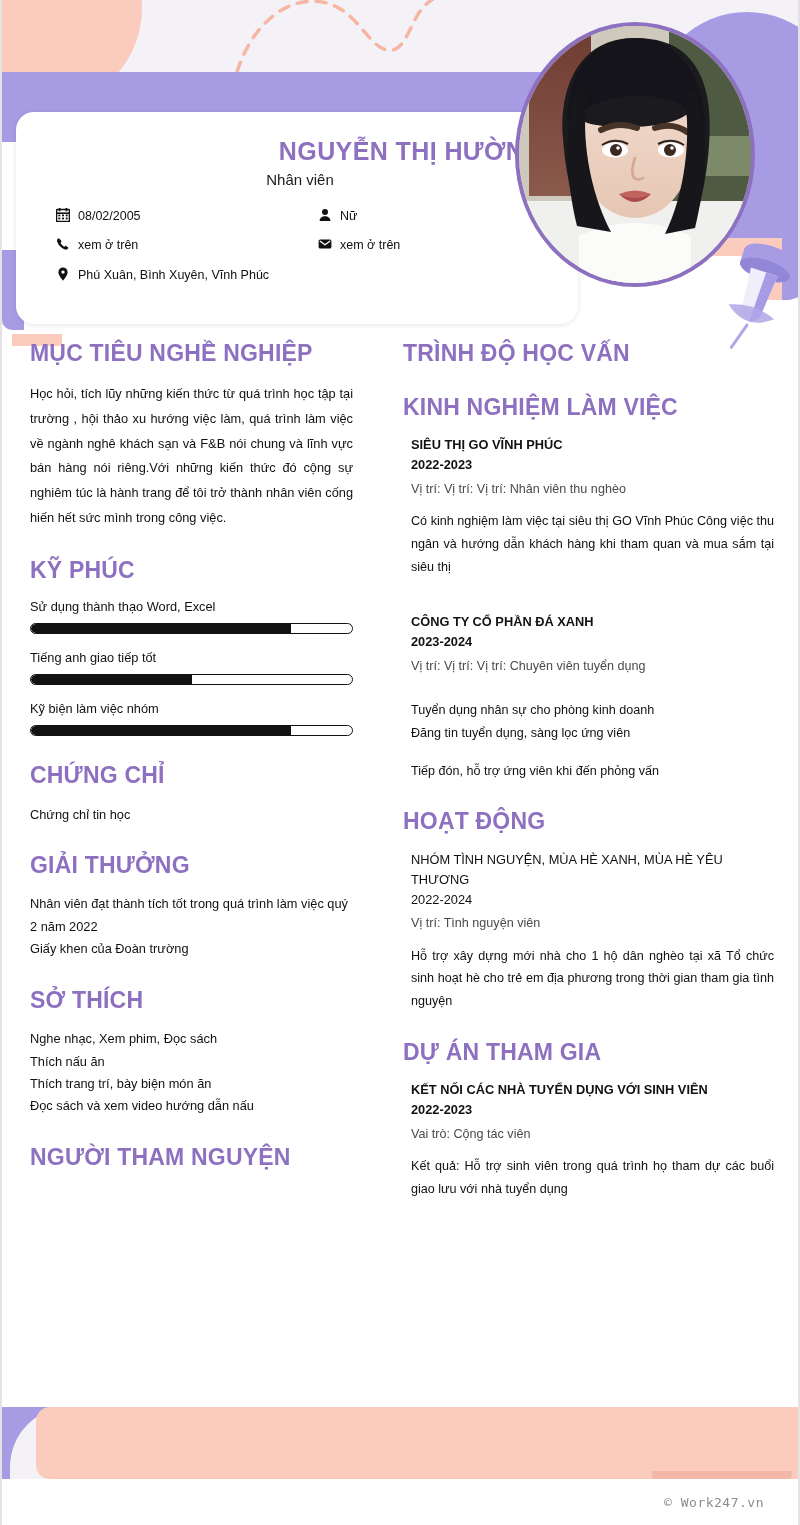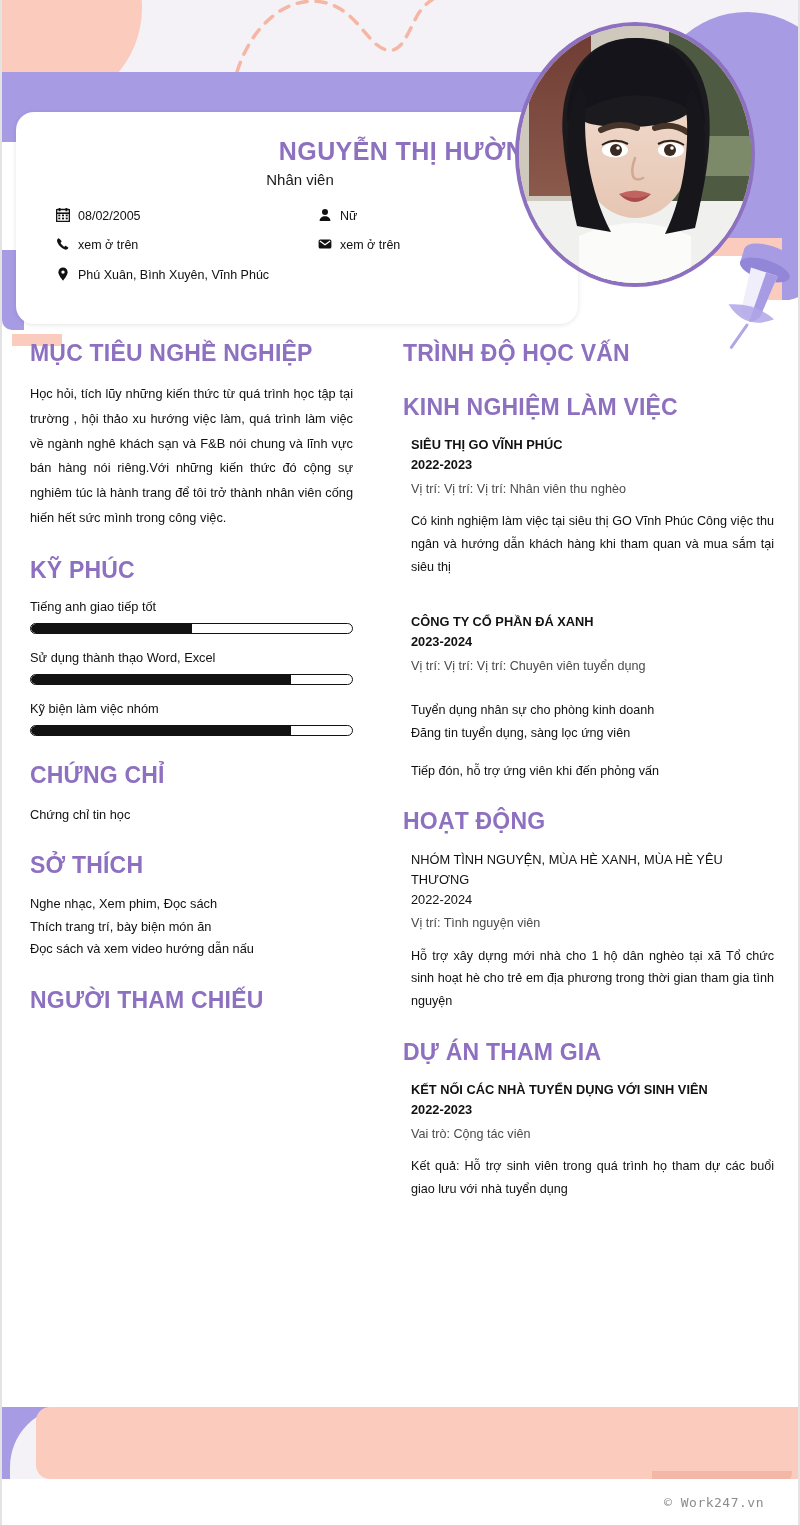--- a/index.html
+++ b/index.html
@@ -454,56 +454,62 @@
 
       <div class="block">
         <h2 class="sec">MỤC TIÊU NGHỀ NGHIỆP</h2>
         <p class="para">Học hỏi, tích lũy những kiến thức từ quá trình học tập tại trường , hội thảo xu hướng việc làm, quá trình làm việc về ngành nghê khách sạn và F&amp;B nói chung và lĩnh vực bán hàng nói riêng.Với những kiến thức đó cộng sự nghiêm túc là hành trang để tôi trở thành nhân viên cống hiến hết sức mình trong công việc.</p>
       </div>
 
       <div class="block">
         <h2 class="sec">KỸ PHÚC</h2>
 
         <div class="skill">
+          <div class="skill-label">Sử dụng thành thạo Word, Excel</div>
+          <div class="bar">
+            <i style="width: 81%;"></i>
+          </div>
+        </div>
+
+        <div class="skill">
           <div class="skill-label">Tiếng anh giao tiếp tốt</div>
           <div class="bar">
             <i style="width: 50%;"></i>
-          </div>
-        </div>
-
-        <div class="skill">
-          <div class="skill-label">Sử dụng thành thạo Word, Excel</div>
-          <div class="bar">
-            <i style="width: 81%;"></i>
           </div>
         </div>
 
         <div class="skill">
           <div class="skill-label">Kỹ biện làm việc nhóm</div>
           <div class="bar">
             <i style="width: 81%;"></i>
           </div>
         </div>
       </div>
 
       <div class="block">
         <h2 class="sec">CHỨNG CHỈ</h2>
         <p class="line">Chứng chỉ tin học</p>
       </div>
 
+      <div class="block">
+        <h2 class="sec">GIẢI THƯỞNG</h2>
+        <p class="line">Nhân viên đạt thành tích tốt trong quá trình làm việc quý 2 năm 2022</p>
+        <p class="line">Giấy khen của Đoàn trường</p>
+      </div>
 
       <div class="block">
         <h2 class="sec">SỞ THÍCH</h2>
         <p class="line">Nghe nhạc, Xem phim, Đọc sách</p>
+        <p class="line">Thích nấu ăn</p>
         <p class="line">Thích trang trí, bày biện món ăn</p>
         <p class="line">Đọc sách và xem video hướng dẫn nấu</p>
       </div>
 
       <div class="block">
-        <h2 class="sec">NGƯỜI THAM CHIẾU</h2>
+        <h2 class="sec">NGƯỜI THAM NGUYỆN</h2>
       </div>
 
     </div>
 
     <div class="col-right">
 
       <div class="block">
         <h2 class="sec">TRÌNH ĐỘ HỌC VẤN</h2>
       </div>
 

